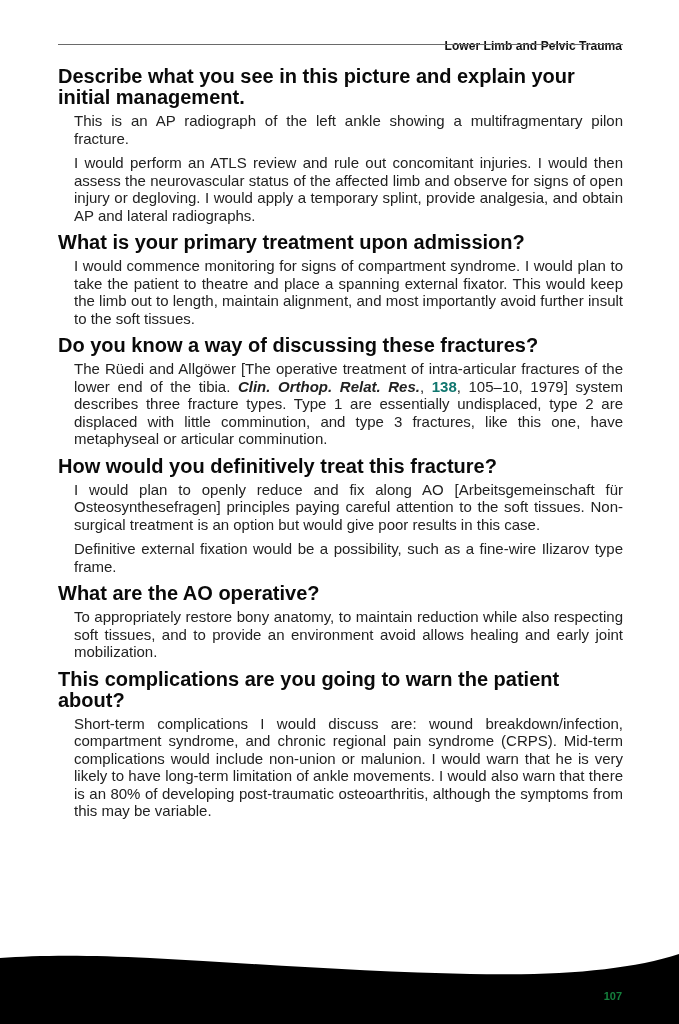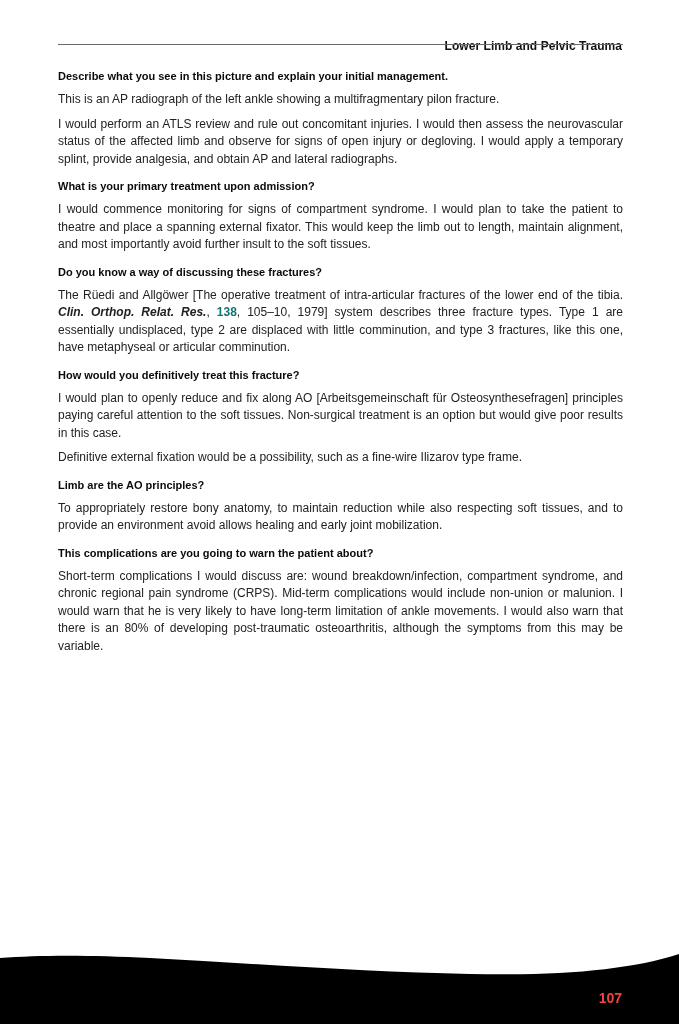--- a/index.html
+++ b/index.html
@@ -39,54 +39,54 @@
       top: 66px;
       left: 58px;
       width: 565px;
     }
     .section {
       margin: 0;
     }
     .question {
       font-family: "Liberation Sans", sans-serif;
       font-weight: bold;
-      font-size: 11px;
+      font-size: 20px;
       line-height: 21px;
       color: #0a0a0a;
       margin: 0 0 4px 0;
     }
     .answer {
       font-family: "Liberation Sans", sans-serif;
-      font-size: 12px;
+      font-size: 15px;
       line-height: 17.5px;
       text-align: justify;
       color: #222;
-      margin: 0 0 7px 0;
+      margin: 0 0 7px 16px;
       hyphens: manual;
     }
     .section + .section {
       margin-top: 8px;
     }
     .answer i { font-style: italic; font-weight: bold; }
     .answer b { font-weight: bold; color: #0f766e; }
     .footer-band {
       position: absolute;
       left: 0;
       top: 940px;
       width: 679px;
       height: 84px;
     }
     .page-number {
       position: absolute;
       right: 57px;
       top: 990px;
       font-family: "Liberation Sans", sans-serif;
       font-weight: bold;
-      font-size: 14px;
-      color: #ef4444;
+      font-size: 11px;
+      color: #15803d;
     }
   </style>
 </head>
 <body>
 
 <div class="running-head">Lower Limb and Pelvic Trauma</div>
 <div class="head-rule"></div>
 
 <div class="content">
 
@@ -106,21 +106,21 @@
     <p class="answer"><span>The Rüedi and Allgöwer [The operative treatment of intra-articular fractures of the lower end of the tibia. </span><i>Clin. Orthop. Relat. Res.</i><span>, </span><b>138</b><span>, 105–10, 1979] system describes three fracture types. Type 1 are essentially undisplaced, type 2 are displaced with little comminution, and type 3 fractures, like this one, have metaphyseal or articular comminution.</span></p>
   </div>
 
   <div class="section">
     <h2 class="question">How would you definitively treat this fracture?</h2>
     <p class="answer">I would plan to openly reduce and fix along AO [Arbeitsgemeinschaft für Osteosynthesefragen] prin­ciples paying careful attention to the soft tissues. Non-surgical treatment is an option but would give poor results in this case.</p>
     <p class="answer">Definitive external fixation would be a possibility, such as a fine-wire Ilizarov type frame.</p>
   </div>
 
   <div class="section">
-    <h2 class="question">Limb are the AO principles?</h2>
+    <h2 class="question">What are the AO operative?</h2>
     <p class="answer">To appropriately restore bony anatomy, to maintain reduction while also respecting soft tissues, and to provide an environment avoid allows healing and early joint mobilization.</p>
   </div>
 
   <div class="section">
     <h2 class="question">This complications are you going to warn the patient about?</h2>
     <p class="answer">Short-term complications I would discuss are: wound breakdown/infection, compartment syndrome, and chronic regional pain syndrome (CRPS). Mid-term complications would include non-union or mal­union. I would warn that he is very likely to have long-term limitation of ankle movements. I would also warn that there is an 80% of developing post-traumatic osteoarthritis, although the symptoms from this may be variable.</p>
   </div>
 
 </div>
 

